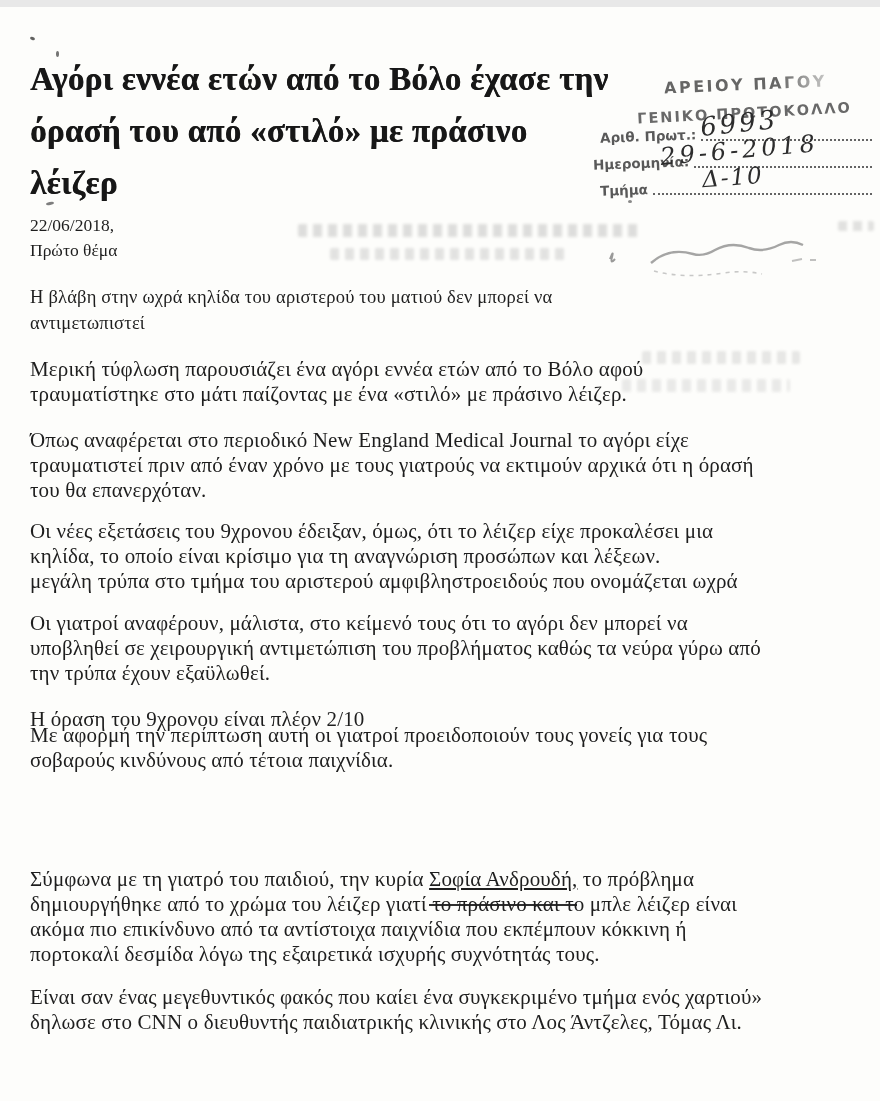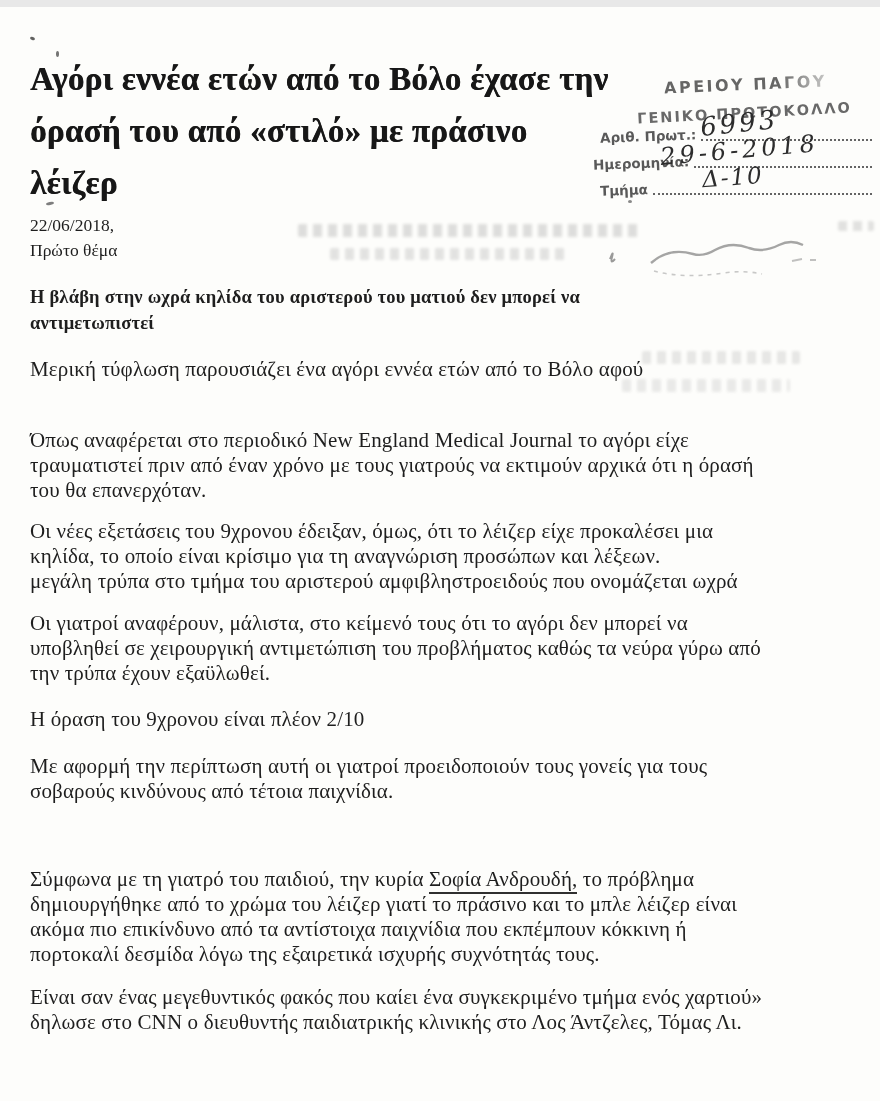--- a/index.html
+++ b/index.html
@@ -9,26 +9,26 @@
   }
   
   .title{
     position:absolute;left:30px;top:46px;z-index:3;
     font-size:33px;font-weight:700;line-height:52px;letter-spacing:.3px;color:#171717;
     text-shadow:.4px 0 0 #2a2a2a;
   }
   
   .meta{position:absolute;left:30px;top:206px;font-size:17.5px;line-height:25px;}
   
-  .subhead{position:absolute;left:30px;top:277px;font-size:18.5px;font-weight:700;line-height:26px;letter-spacing:.2px;}
+  .subhead{position:absolute;left:30px;top:277px;font-size:18.5px;font-weight:400;line-height:26px;letter-spacing:.2px;}
   
   .para{position:absolute;left:30px;font-size:21px;line-height:25px;letter-spacing:.15px;}
   #p1{top:350px}#p2{top:421px}#p3{top:512px}#p4{top:604px}#p5{top:700px}
-  #p6{top:747px}#p7{top:813px}#p8{top:860px}#p9{top:978px}
-  .u-name{border-bottom:2px solid #2f2f2f;padding-bottom:1px;}
+  #p6{top:716px}#p7{top:813px}#p8{top:860px}#p9{top:978px}
+  .u-name{border-bottom:2px solid #2f2f2f;padding-bottom:13px;text-decoration:underline;}
   
   .stamp{position:absolute;z-index:2;font-family:"DejaVu Sans", sans-serif;color:#454545;}
   .stamp-org{
     left:664px;top:68px;font-size:16px;font-weight:700;letter-spacing:2.5px;
     transform:rotate(-2.5deg);opacity:.82;white-space:nowrap;
     -webkit-mask-image:linear-gradient(90deg,#000 70%,rgba(0,0,0,.35));
     mask-image:linear-gradient(90deg,#000 70%,rgba(0,0,0,.35));
   }
   .stamp-reg{left:637px;top:98px;font-size:14.5px;font-weight:700;letter-spacing:2px;transform:rotate(-3deg);opacity:.8;white-space:nowrap;}
   .stamp-row{position:absolute;display:flex;align-items:flex-end;z-index:2;font-family:"DejaVu Sans", sans-serif;color:#3d3d3d;opacity:.85;}
@@ -95,20 +95,21 @@
     <div>Πρώτο θέμα</div>
   </div>
 
   <div class="subhead">
     <div>Η βλάβη στην ωχρά κηλίδα του αριστερού του ματιού δεν μπορεί να</div>
     <div>αντιμετωπιστεί</div>
   </div>
 
   <div class="para" id="p1">
     <div>Μερική τύφλωση παρουσιάζει ένα αγόρι εννέα ετών από το Βόλο αφού</div>
+    <div>τραυματίστηκε στο μάτι παίζοντας με ένα «στιλό» με πράσινο λέιζερ.</div>
   </div>
 
   <div class="para" id="p2">
     <div>Όπως αναφέρεται στο περιοδικό New England Medical Journal το αγόρι είχε</div>
     <div>τραυματιστεί πριν από έναν χρόνο με τους γιατρούς να εκτιμούν αρχικά ότι η όρασή</div>
     <div>του θα επανερχόταν.</div>
   </div>
 
   <div class="para" id="p3">
     <div>Οι νέες εξετάσεις του 9χρονου έδειξαν, όμως, ότι το λέιζερ είχε προκαλέσει μια</div>

